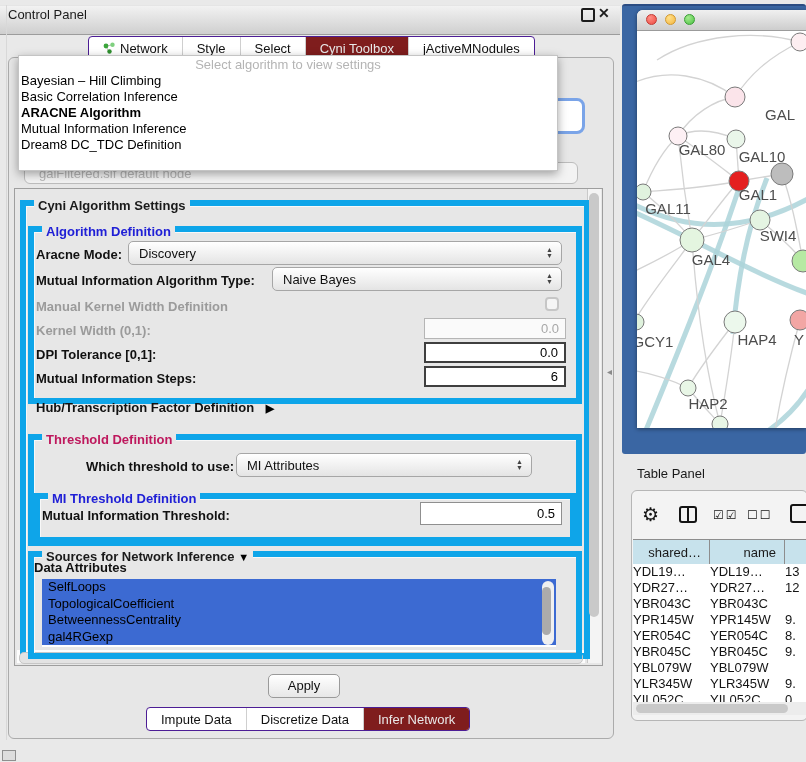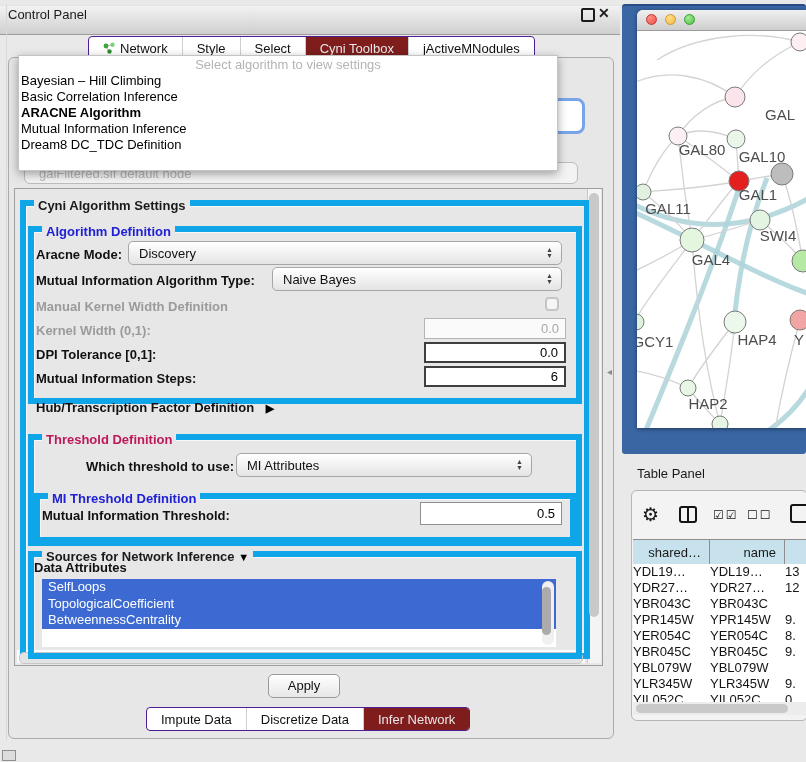--- a/index.html
+++ b/index.html
@@ -56,21 +56,21 @@
   .combo .arrows{margin-left:auto;margin-right:8px;font-size:7px;line-height:6px;color:#444;text-align:center;}
   .field{background:#fff;font-size:13px;text-align:right;padding-right:6px;box-sizing:border-box;
     display:flex;align-items:center;justify-content:flex-end;}
   .field.strong{border:2px solid #3f3f3f;color:#000;}
   .field.soft{border:1px solid #8f8f8f;color:#000;}
   .field.dis{border:1px solid #b5b5b5;background:#fafafa;color:#a8a8a8;}
   .checkbox{width:14px;height:14px;border:2px solid #c6c6c6;border-radius:4px;background:#f5f5f5;box-sizing:border-box;}
   .hub-row{font-size:13px;color:#111;font-weight:700;}
   .tri{font-size:11px;color:#000;}
   .attr-list{background:#fff;overflow:hidden;}
-  .attr-item{height:16.5px;line-height:16.5px;background:#3c6ad2;color:#ffffff;font-size:13px;padding-left:6px;}
+  .attr-item{height:16.5px;line-height:16.5px;background:#3c6ad2;color:#000000;font-size:13px;padding-left:6px;}
   .list-scroll{position:absolute;right:2px;top:2px;width:12px;height:64px;background:#f0f0f0;border-radius:6px;}
   .list-thumb{position:absolute;right:3px;top:6px;width:9px;height:48px;background:#ababab;border-radius:5px;}
   .apply-btn{left:268px;top:674px;width:70px;height:22px;border:1px solid #9a9a9a;border-radius:5px;
     background:linear-gradient(#ffffff,#e7e7e7);font-size:13px;color:#111;text-align:center;line-height:22px;}
   
   .net-frame{left:622px;top:4px;width:184px;height:448px;background:#3a66a3;border-top:2px solid #2b4c82;border-radius:3px;}
   .net-window{left:637px;top:10px;width:169px;height:418px;background:#fff;border-radius:6px 0 0 0;
     box-shadow:0 1px 4px rgba(0,0,0,.45);overflow:hidden;}
   .net-titlebar{left:0;top:0;width:169px;height:20px;background:linear-gradient(#f0f0f0,#cdcdcd);
     border-bottom:1px solid #9b9b9b;position:absolute;}
@@ -192,20 +192,21 @@
 
 <div class="abs group" style="left:28px;top:551px;width:542px;height:96px;z-index:7;">
   <span class="group-title t-black"><span>Sources for Network Inference</span> <span class="tri">▼</span></span>
 </div>
 <div class="abs lbl" style="left:34px;top:560px;z-index:8;">Data Attributes</div>
 <div class="abs attr-list" style="left:42px;top:579px;width:514px;height:68px;z-index:8;">
 
 <div class="attr-item">SelfLoops</div>
     <div class="attr-item">TopologicalCoefficient</div>
     <div class="attr-item">BetweennessCentrality</div>
+    <div class="attr-item">gal4RGexp</div>
     <div class="list-scroll">
       <div class="list-thumb"></div>
     </div>
   </div>
 
 <div class="abs apply-btn">Apply</div>
 <div class="abs tabbar bottom-tabs">
     <div class="tab">
       <span>Impute Data</span>
     </div>

